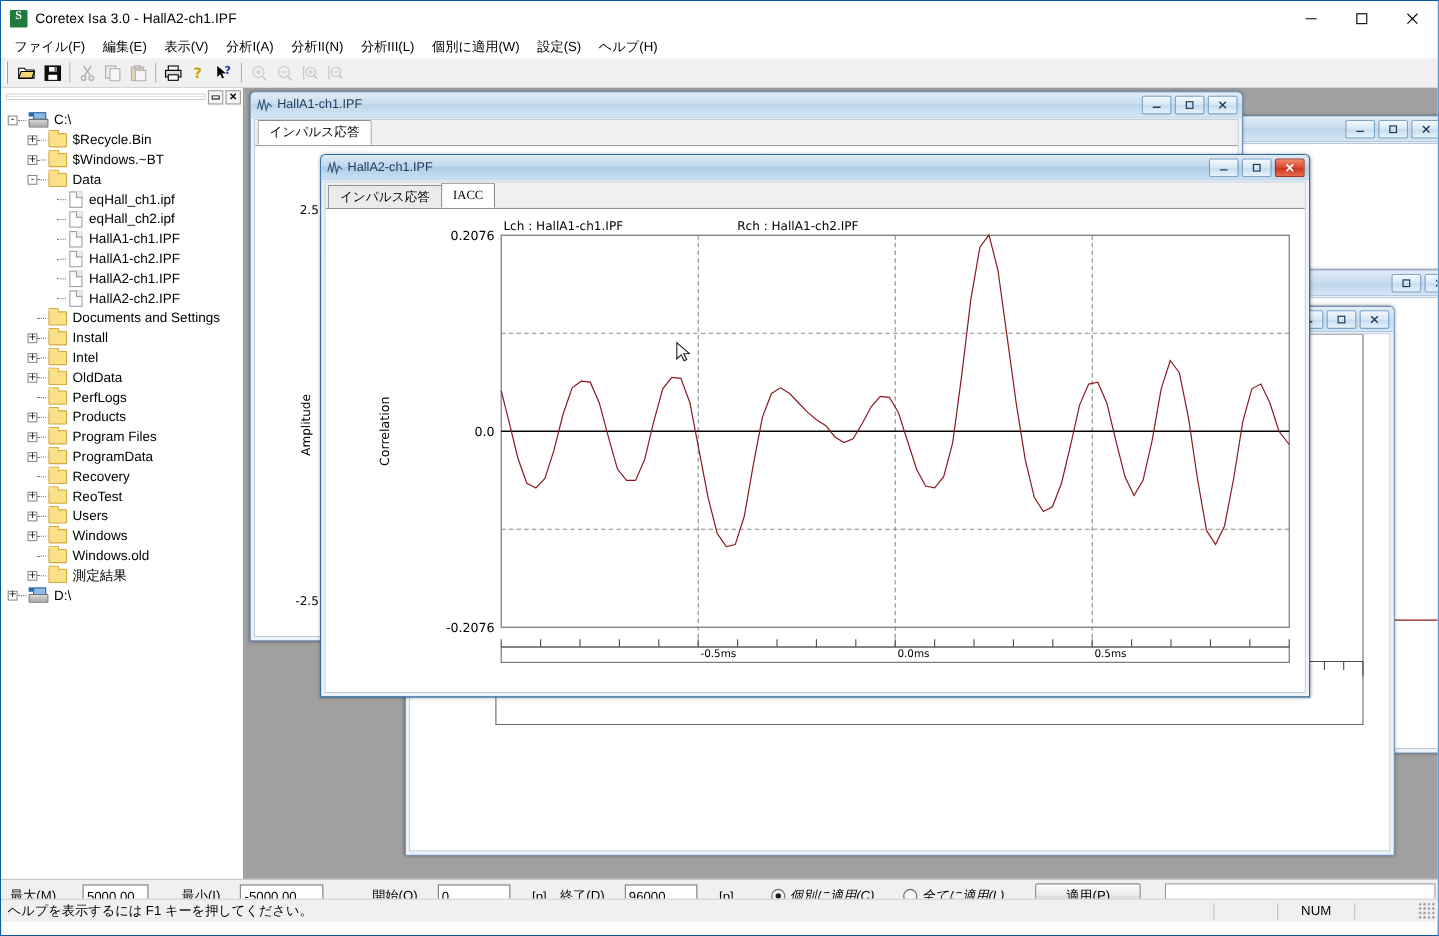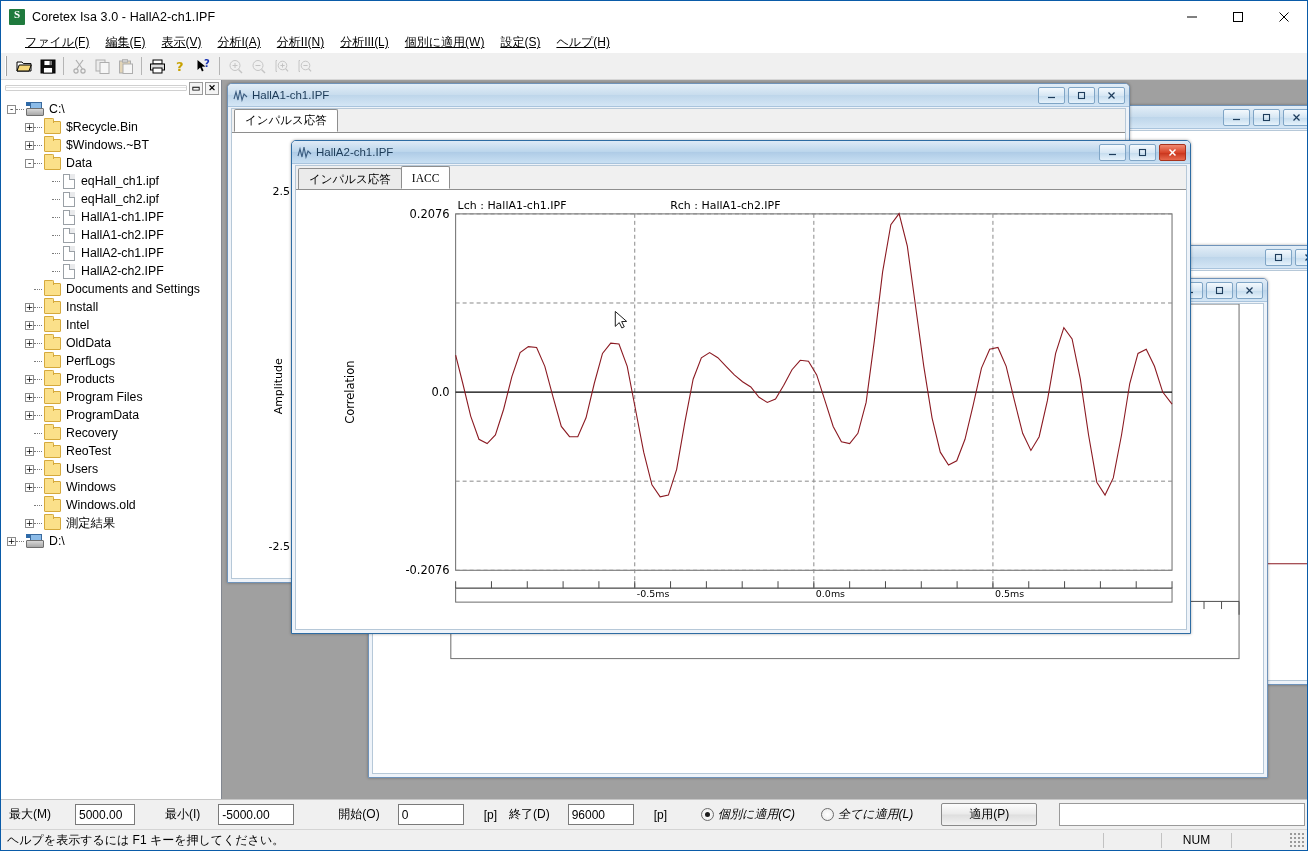--- a/index.html
+++ b/index.html
@@ -40,22 +40,21 @@
   .winbtn {
     width: 46px; height: 31px; display: flex; align-items: center; justify-content: center;
     font-size: 13px; color: #000; background: transparent;
   }
   .winbtn svg { display:block; }
 
   
   .menubar {
     position: absolute; top: 31px; left: 0; right: 0; height: 21px;
     background: #ffffff; display: flex; align-items: center;
-    padding-left: 16px;
-    text-decoration: underline;
+    padding-left: 4px;
   }
   .menuitem {
     padding: 2px 8px; font-size: 12px; color: #000; white-space: nowrap;
   }
 
   
   .toolbar {
     position: absolute; top: 52px; left: 0; right: 0; height: 27px;
     background: #f0f0f0;
     border-bottom: 1px solid #d6d6d6;
@@ -202,21 +201,21 @@
   }
   .btn {
     height: 23px; min-width: 96px; border: 1px solid #8a8a8a; border-radius: 2px;
     background: linear-gradient(#fdfdfd,#eaeaea 48%, #dedede 52%, #f2f2f2);
     display: flex; align-items: center; justify-content: center; font-size: 12px; color:#000;
   }
   .endbox { height: 23px; flex: 1; border: 1px solid #9a9a9a; background: #fff; margin-left: 10px; margin-right: 2px;}
 
   
   .statusbar {
-    position: absolute; left:0; right:0; bottom: 0; height: 21px;
+    position: absolute; left:0; right:0; bottom: 12px; height: 21px;
     background: #f0f0f0; border-top: 1px solid #d4d4d4;
     display: flex; align-items: center; font-size: 12px; color:#000;
   }
   .status-msg { padding-left: 6px; flex: 1; }
   .status-cell { width: 58px; height: 15px; border-left: 1px solid #c2c2c2; text-align:center; }
   .status-cell.num { width: 70px; }
   .grip { width: 16px; height: 16px; margin-right: 2px;
      background:
        radial-gradient(circle at 2px 2px, #9a9a9a 1px, transparent 1.2px) 0 0/4px 4px; }
 

